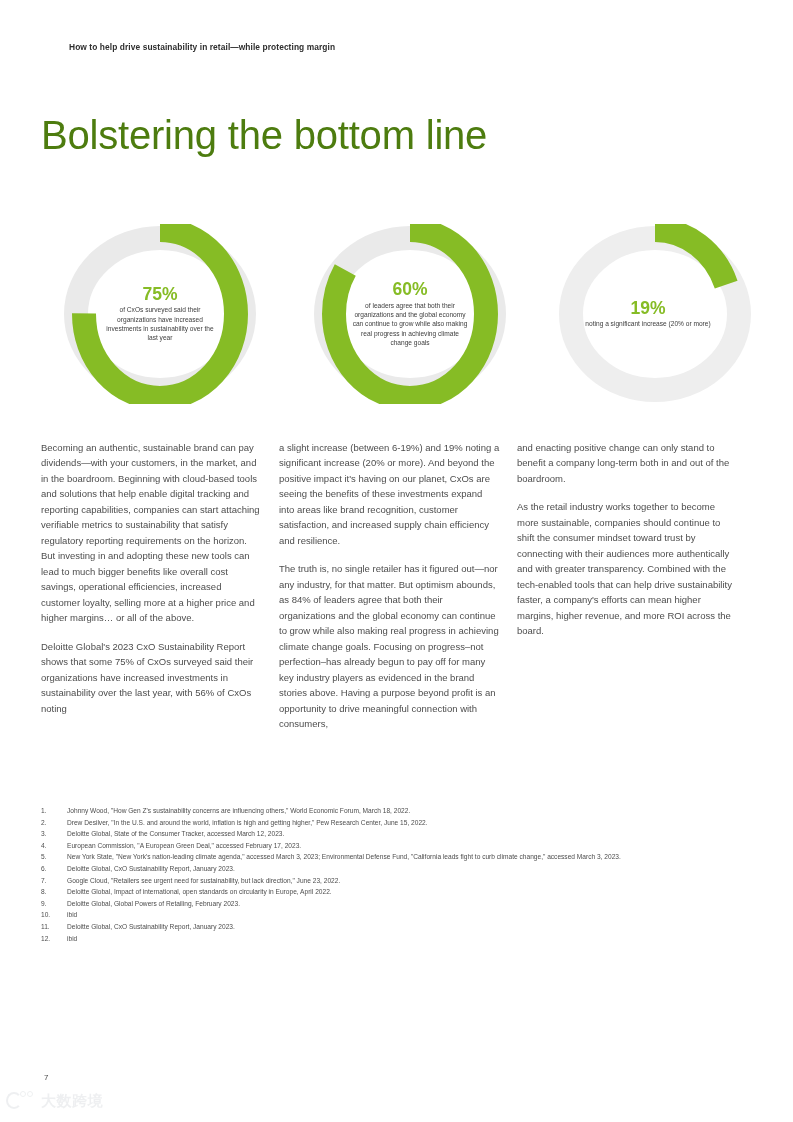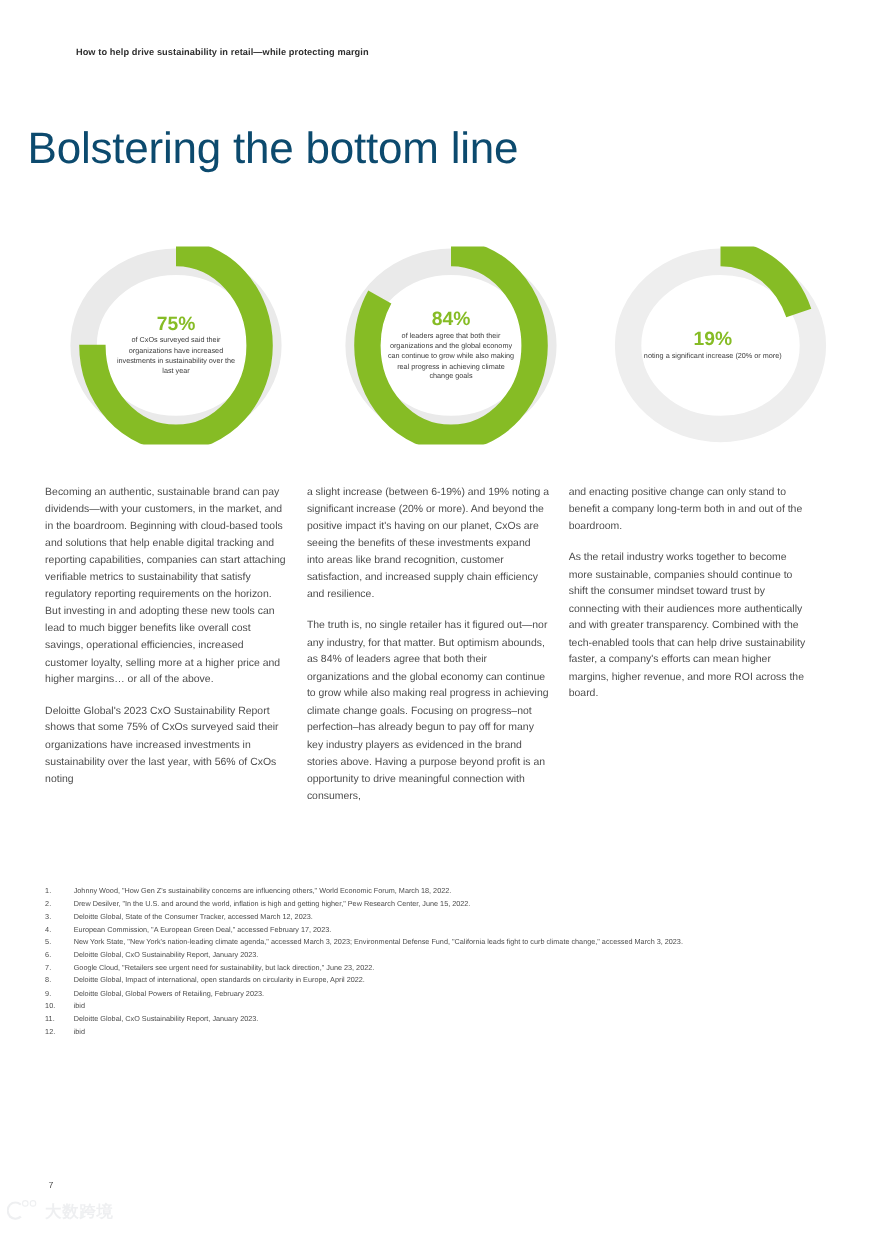--- a/index.html
+++ b/index.html
@@ -25,25 +25,25 @@
     font-size: 8.4px;
     font-weight: bold;
     color: #2e2e2e;
     letter-spacing: 0.01em;
     padding-left: 28px;
   }
 
   
   .page-title {
     position: absolute;
-    left: 25px;
+    left: 41px;
     top: 113px;
     font-size: 40px;
     font-weight: 300;
-    color: #0c4a6e;
+    color: #4d7c0f;
     letter-spacing: -0.005em;
     line-height: 1.12;
   }
 
   
   .donut-row {
     position: absolute;
     left: 0px;
     top: 224px;
     width: 719px;
@@ -204,21 +204,21 @@
         <div class="donut-desc">of CxOs surveyed said their organizations have increased investments in sustainability over the last year</div>
       </div>
     </div>
 
     <div class="donut donut-2">
       <svg viewBox="0 0 200 180">
         <ellipse cx="100" cy="90" rx="84" ry="76" fill="none" stroke="#eaeaea" stroke-width="24"></ellipse>
         <ellipse class="arc" cx="100" cy="90" rx="84" ry="76" fill="none" stroke="#86bc25" stroke-width="24" transform="rotate(-90 100 90)" stroke-dasharray="422.49398768456933 80.47504527325133" stroke-dashoffset="0"></ellipse>
       </svg>
       <div class="donut-label">
-        <div class="donut-pct">84%</div>
+        <div class="donut-pct">60%</div>
         <div class="donut-desc">of leaders agree that both their organizations and the global economy can continue to grow while also making real progress in achieving climate change goals</div>
       </div>
     </div>
 
     <div class="donut donut-3">
       <svg viewBox="0 0 200 180">
         <ellipse cx="100" cy="90" rx="84" ry="76" fill="none" stroke="#eeeeee" stroke-width="24"></ellipse>
         <ellipse class="arc" cx="100" cy="90" rx="84" ry="76" fill="none" stroke="#86bc25" stroke-width="24" transform="rotate(-90 100 90)" stroke-dasharray="95.56411626198593 407.4049166958348" stroke-dashoffset="0"></ellipse>
       </svg>
       <div class="donut-label shift-left">

